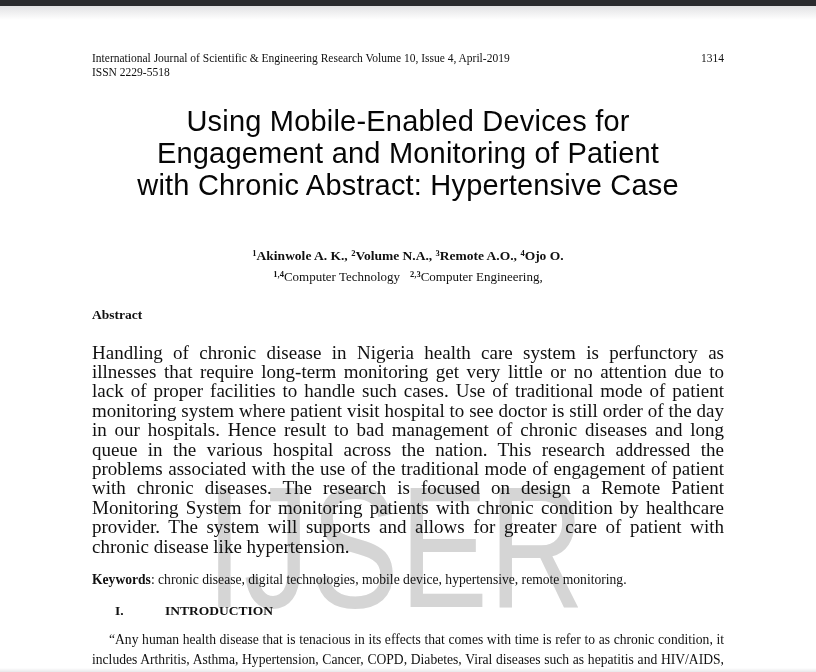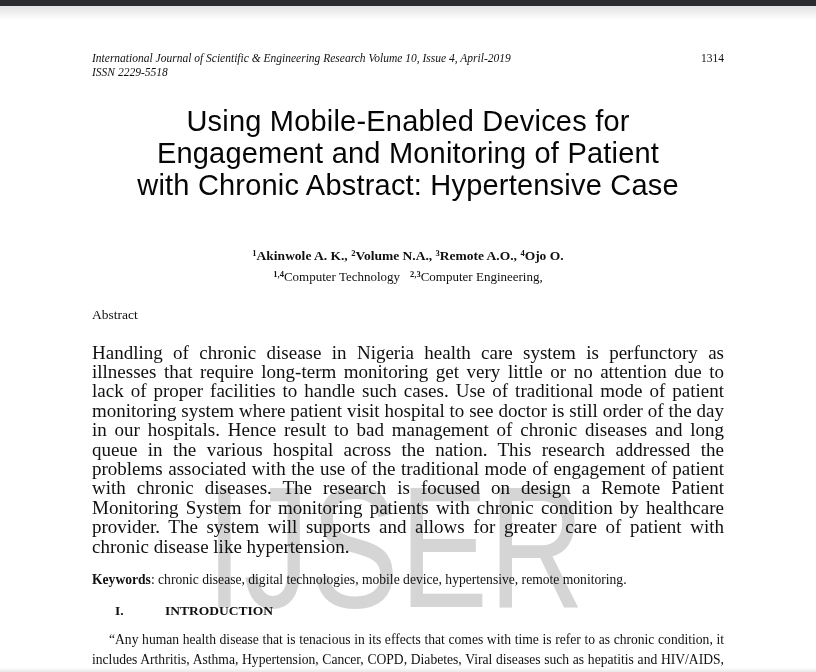--- a/index.html
+++ b/index.html
@@ -35,37 +35,37 @@
   }
   .content {
     position:relative; z-index:1;
     padding:52px 92px 0 92px;
     width:816px;
   }
   .journal-header {
     display:flex; justify-content:space-between; align-items:flex-start;
     font-size:11.5px; line-height:13.5px;
   }
-  .journal-header .left-lines { max-width:560px;font-style:italic; }
+  .journal-header .left-lines { max-width:560px; }
   .paper-title {
     margin-top:26px;
     font-family:"Liberation Sans", sans-serif;
     font-size:29px; line-height:32px; font-weight:400;
     text-align:center; color:#060606;
     letter-spacing:0.2px;
   }
   .authors-block { margin-top:46px; text-align:center; }
   .author-names { font-size:13.5px; font-weight:bold; line-height:17px; }
   .affiliation { font-size:13px; line-height:17.5px; margin-top:2px; }
   .affiliation-gap { display:inline-block; width:10px; }
   sup.auth-sup {
     font-size:8.5px; font-weight:bold;
     position:relative; top:-4.5px; vertical-align:baseline;
   }
-  .abstract-heading { margin-top:19px; font-size:13.5px; font-weight:normal; }
+  .abstract-heading { margin-top:19px; font-size:13.5px; font-weight:bold; }
   .abstract-body {
     margin-top:20px;
     font-size:19px; line-height:19.4px;
     text-align:justify;
   }
   .keywords-line {
     margin-top:14px;
     font-size:13.6px; line-height:19.4px;
   }
   .keywords-line .kw-label { font-weight:bold; }

